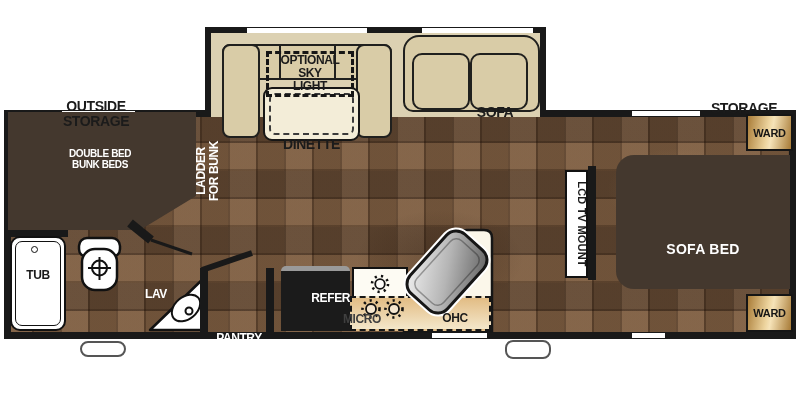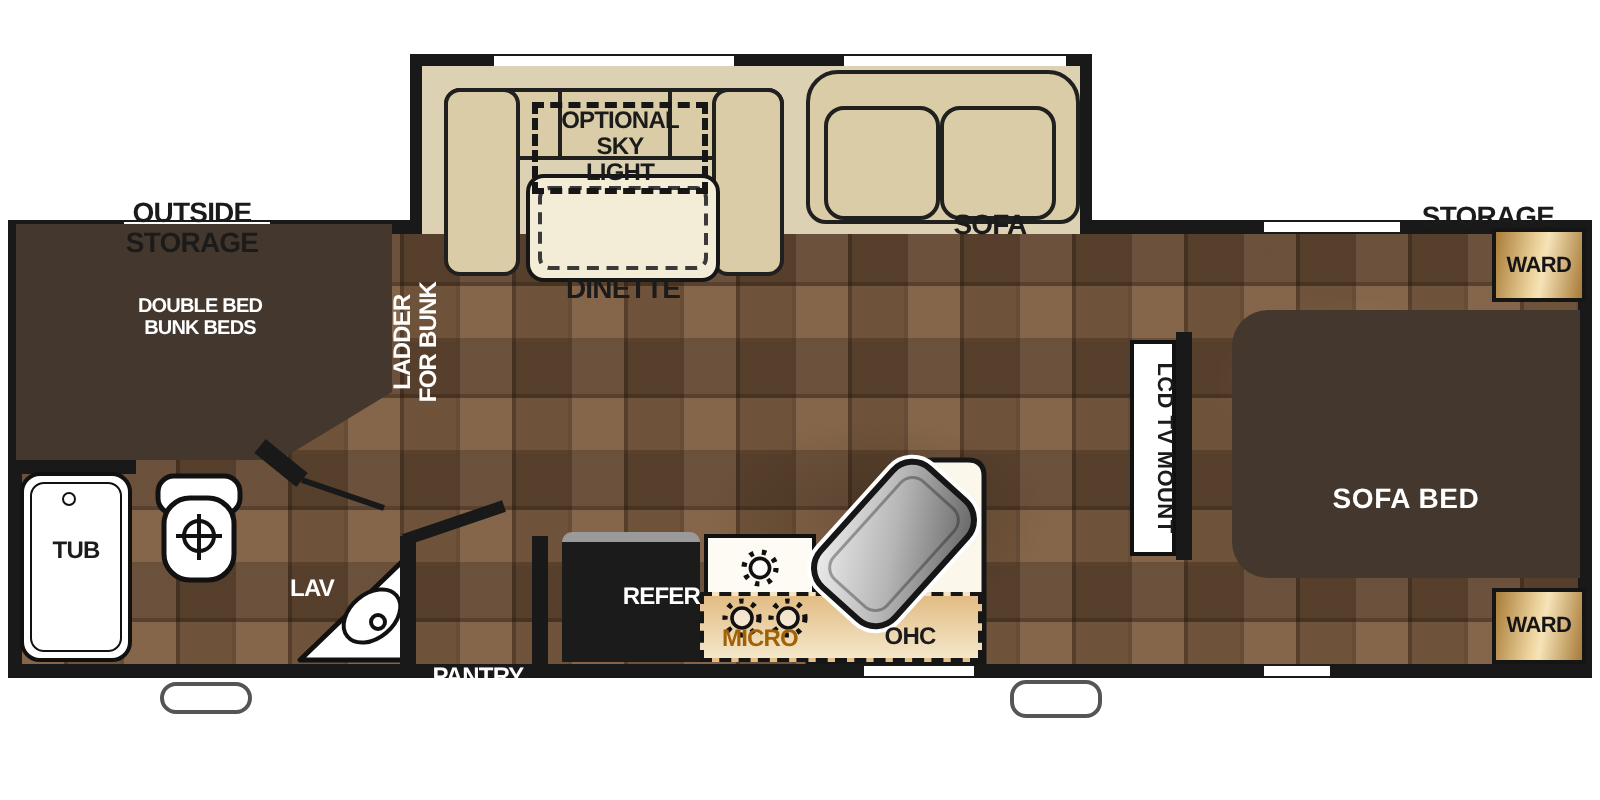--- a/index.html
+++ b/index.html
@@ -199,16 +199,16 @@
     <span class="lblline">DOUBLE BED</span>
     <span class="lblline">BUNK BEDS</span>
   </div>
   <div class="lbl lt f12 rot-ccw" style="left:168px;top:157px;width:82px;height:28px;">
     <span class="lblline">LADDER</span>
     <span class="lblline">FOR BUNK</span>
   </div>
   <div class="lbl f13" style="left:11px;top:269px;width:54px;">TUB</div>
   <div class="lbl lt f13" style="left:135px;top:288px;width:42px;">LAV</div>
   <div class="lbl lt f13" style="left:209px;top:296px;width:60px;margin-top:36px;">PANTRY</div>
-  <div class="lbl f12" style="left:351px;top:313px;width:58px;color:#a16207;">MICRO</div>
+  <div class="lbl f12" style="left:333px;top:313px;width:58px;color:#404040;">MICRO</div>
   <div class="lbl f12" style="left:429px;top:312px;width:52px;">OHC</div>
 
 </div>
 
 </body></html>

